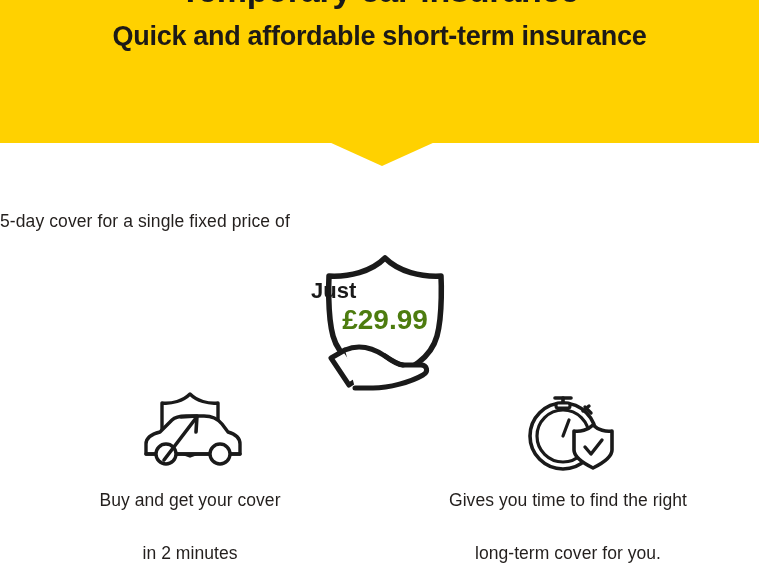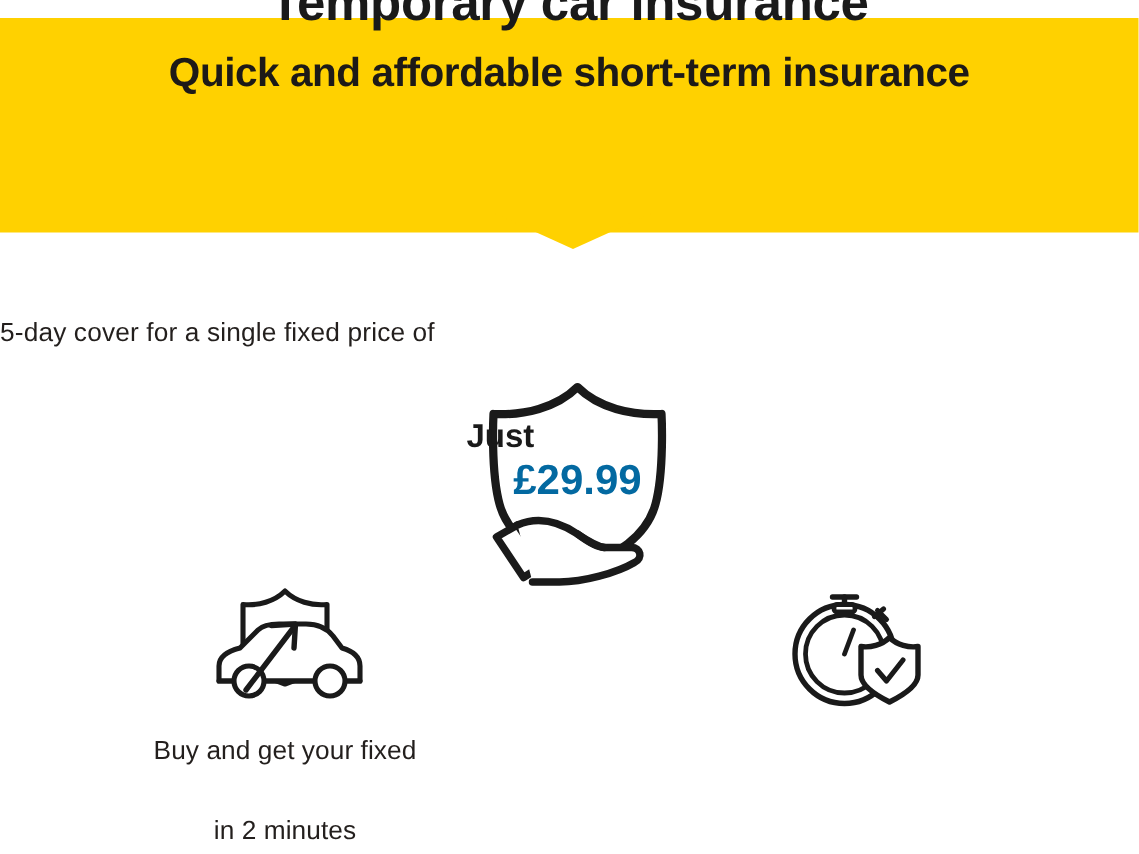--- a/index.html
+++ b/index.html
@@ -21,21 +21,21 @@
     position: relative;
     width: 759px;
     height: 569px;
     background: #ffffff;
   }
 
   
   .header-band {
     position: absolute;
     left: 0;
-    top: 12px;
+    top: 0;
     width: 759px;
     height: 143px;
     background: var(--brand, #FFD100);
   }
 
   .headline-clip {
     position: absolute;
     left: 0;
     top: -34px;
     width: 759px;
@@ -176,21 +176,21 @@
                C 116 113, 118 120, 112 123
                C 100 130, 78 136, 62 136
                L 44 136" stroke="#1a1a1a" stroke-width="5" stroke-linecap="round" stroke-linejoin="round" fill="#ffffff"></path>
 
       <path d="M74 104 C 82 110, 88 113, 92 113" stroke="#1a1a1a" stroke-width="5" stroke-linecap="round" fill="none"></path>
     </svg>
 
     <div style="position:absolute; left:0; top:26px; width:148px; text-align:left;
                 font-size:22px; font-weight:700; color:#1a1a1a; line-height:26px;">Just</div>
     <div style="position:absolute; left:0; top:52px; width:148px; text-align:center;
-                font-size:28px; font-weight:700; color:#0369a1; line-height:32px;">£29.99</div>
+                font-size:28px; font-weight:700; color:#4d7c0f; line-height:32px;">£29.99</div>
   </div>
 
   <div class="tiles">
 
     <div class="tile left">
       <div class="tile-icon">
         <svg width="112" height="86" viewBox="0 0 112 86" fill="none">
 
           <path d="M56 6
                    C 49 13, 38 16, 28 15
@@ -214,21 +214,21 @@
           <path d="M12 66 L106 66" stroke="#1a1a1a" stroke-width="3.4" stroke-linecap="round"></path>
 
           <circle cx="32" cy="66" r="10" stroke="#1a1a1a" stroke-width="3.4" fill="#ffffff"></circle>
           <circle cx="86" cy="66" r="10" stroke="#1a1a1a" stroke-width="3.4" fill="#ffffff"></circle>
 
           <path d="M30 72 L62 30" stroke="#1a1a1a" stroke-width="3.6" stroke-linecap="round"></path>
           <path d="M47 29 L63 28 L62 44" stroke="#1a1a1a" stroke-width="3.6" stroke-linecap="round" stroke-linejoin="round" fill="none"></path>
         </svg>
       </div>
       <div class="tile-caption">
-        <span>Buy and get your fixed</span>
+        <span>Buy and get your cover</span>
         <span class="l2">in 2 minutes</span>
       </div>
     </div>
 
     <div class="tile right">
       <div class="tile-icon">
         <svg width="98" height="90" viewBox="0 0 98 90" fill="none">
 
           <circle cx="44" cy="52" r="33" stroke="#1a1a1a" stroke-width="3.6" fill="#ffffff"></circle>
           <circle cx="44" cy="52" r="26" stroke="#1a1a1a" stroke-width="3.2" fill="#ffffff"></circle>
@@ -245,16 +245,20 @@
           <path d="M74 41
                    C 69 46, 61 48, 55 47
                    L 55 66
                    C 55 72, 62 78, 74 84
                    C 86 78, 93 72, 93 66
                    L 93 47
                    C 87 48, 79 46, 74 41 Z" stroke="#1a1a1a" stroke-width="3.6" stroke-linejoin="round" fill="#ffffff"></path>
           <path d="M66 63 L72 70 L83 56" stroke="#1a1a1a" stroke-width="3.4" stroke-linecap="round" stroke-linejoin="round" fill="none"></path>
         </svg>
       </div>
+      <div class="tile-caption">
+        <span>Gives you time to find the right</span>
+        <span class="l2">long-term cover for you.</span>
+      </div>
     </div>
 
   </div>
 </div>
 
 </body></html>

